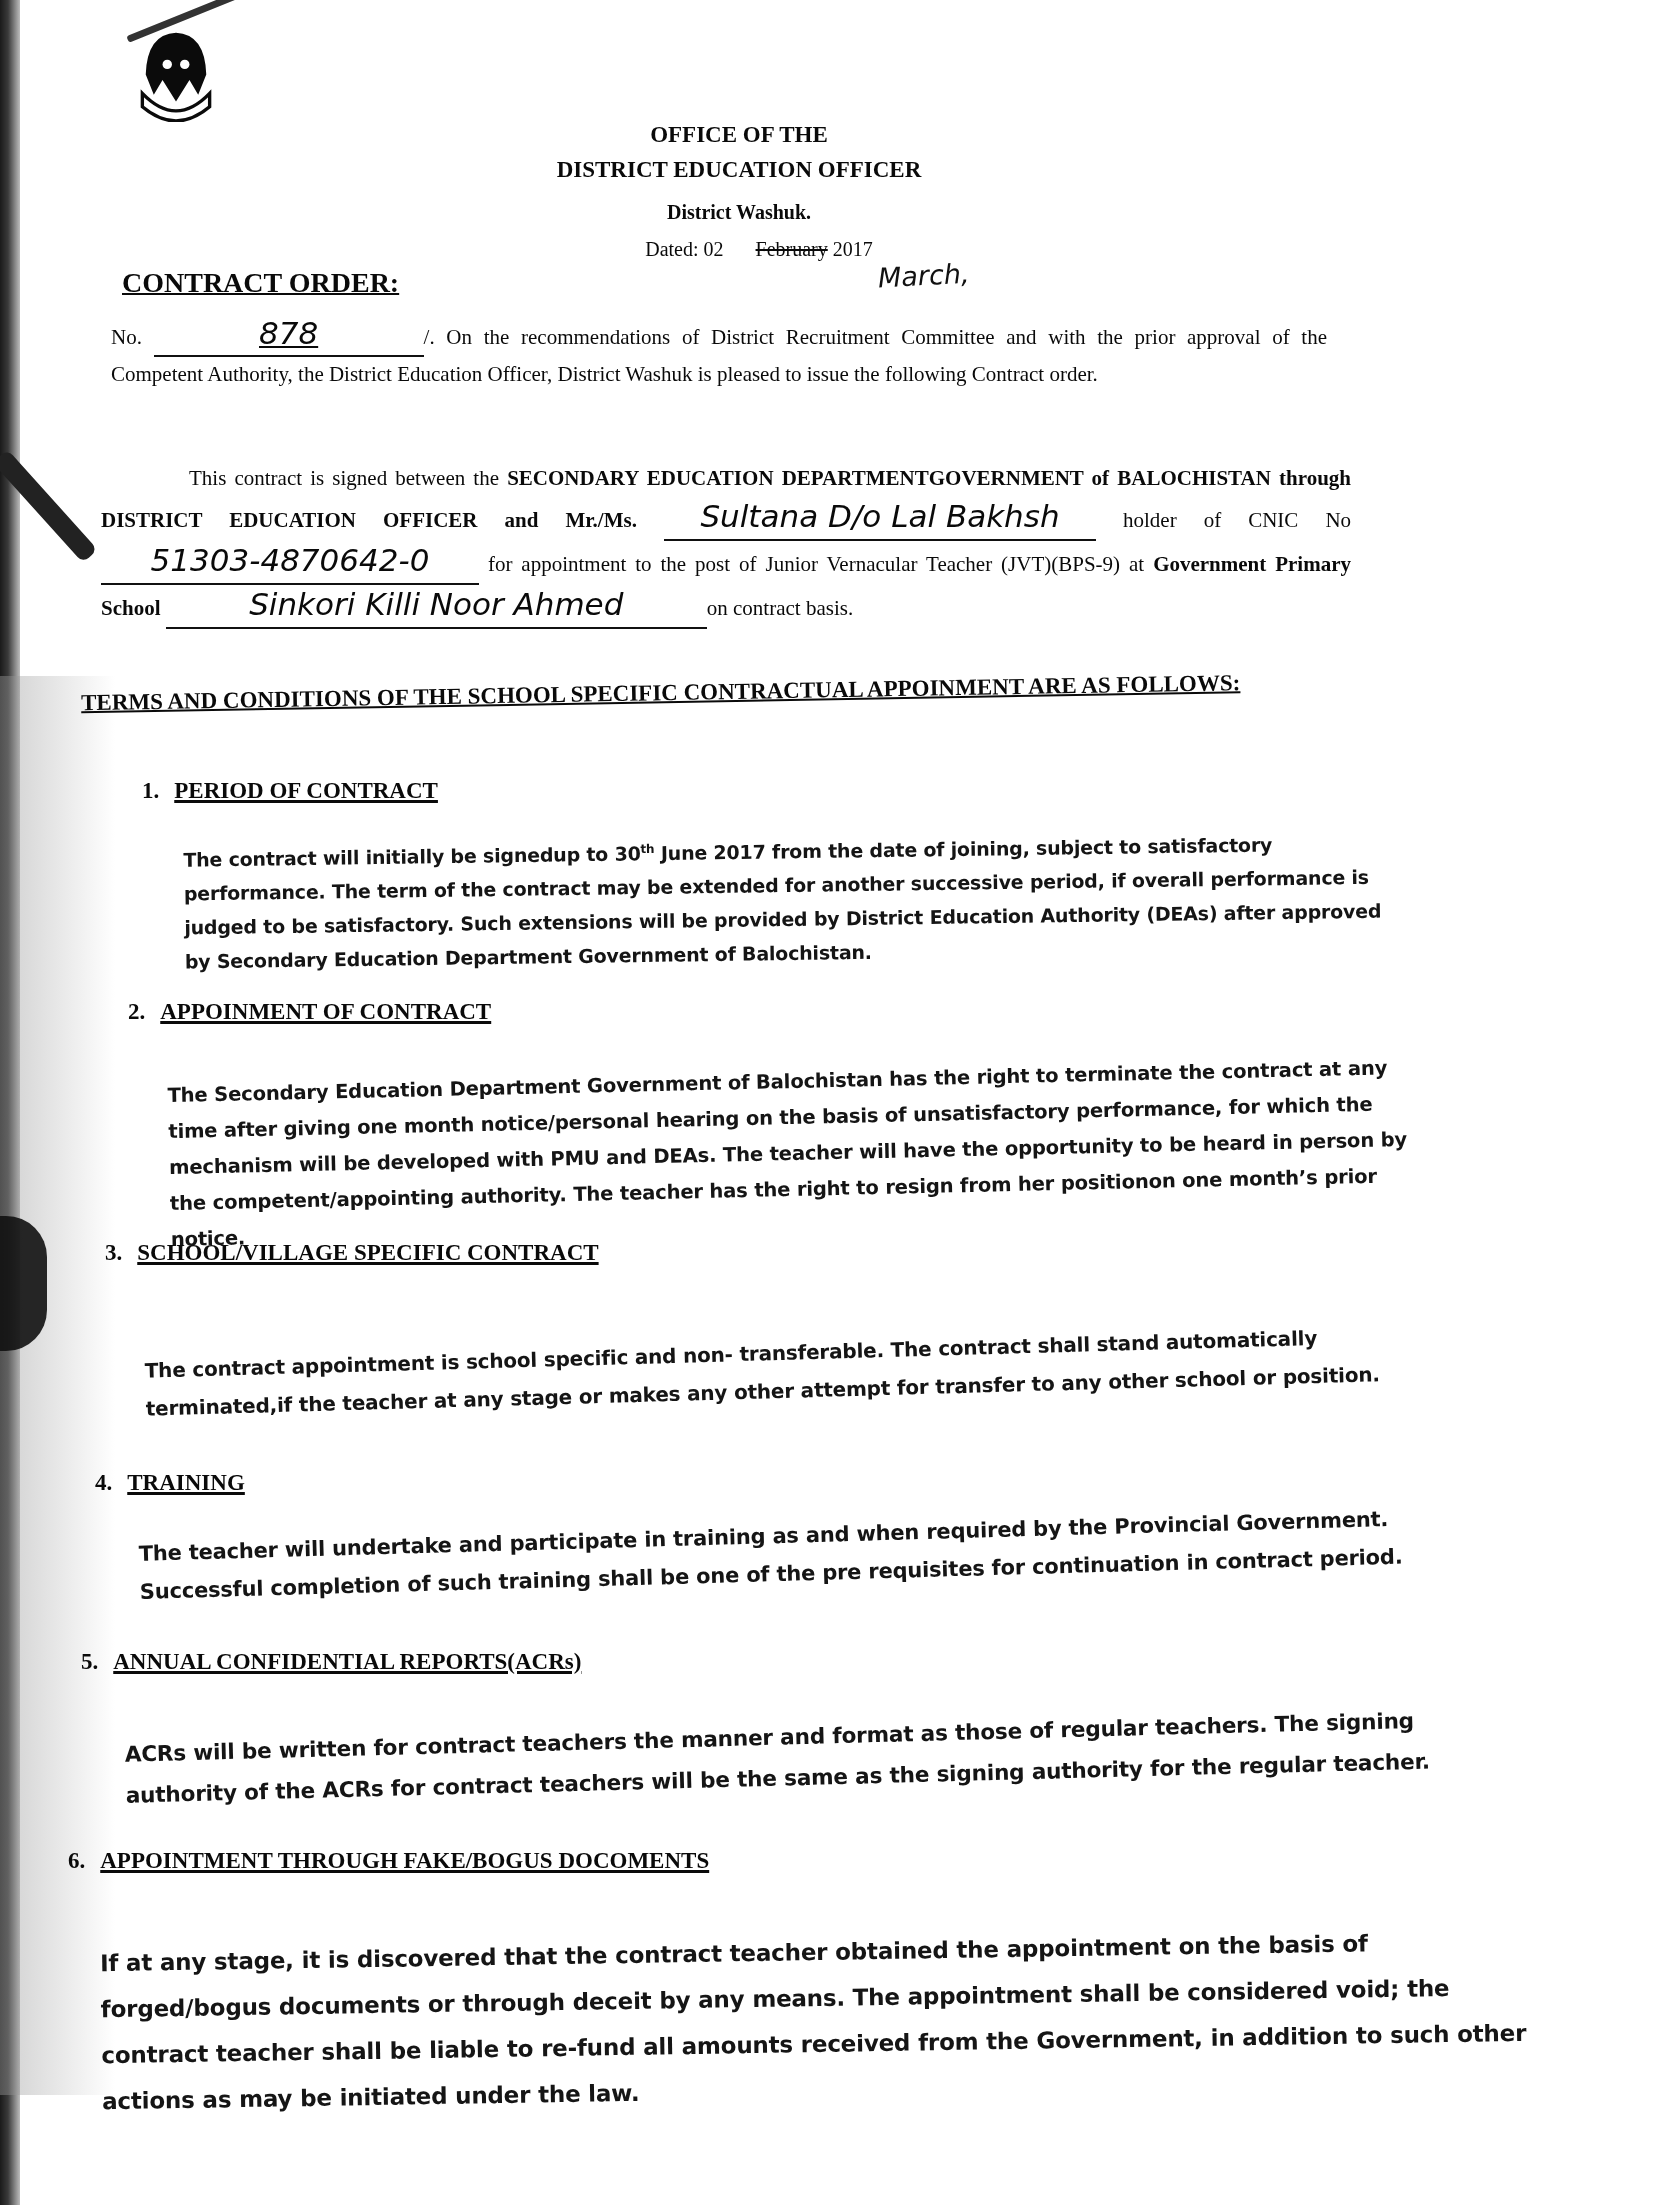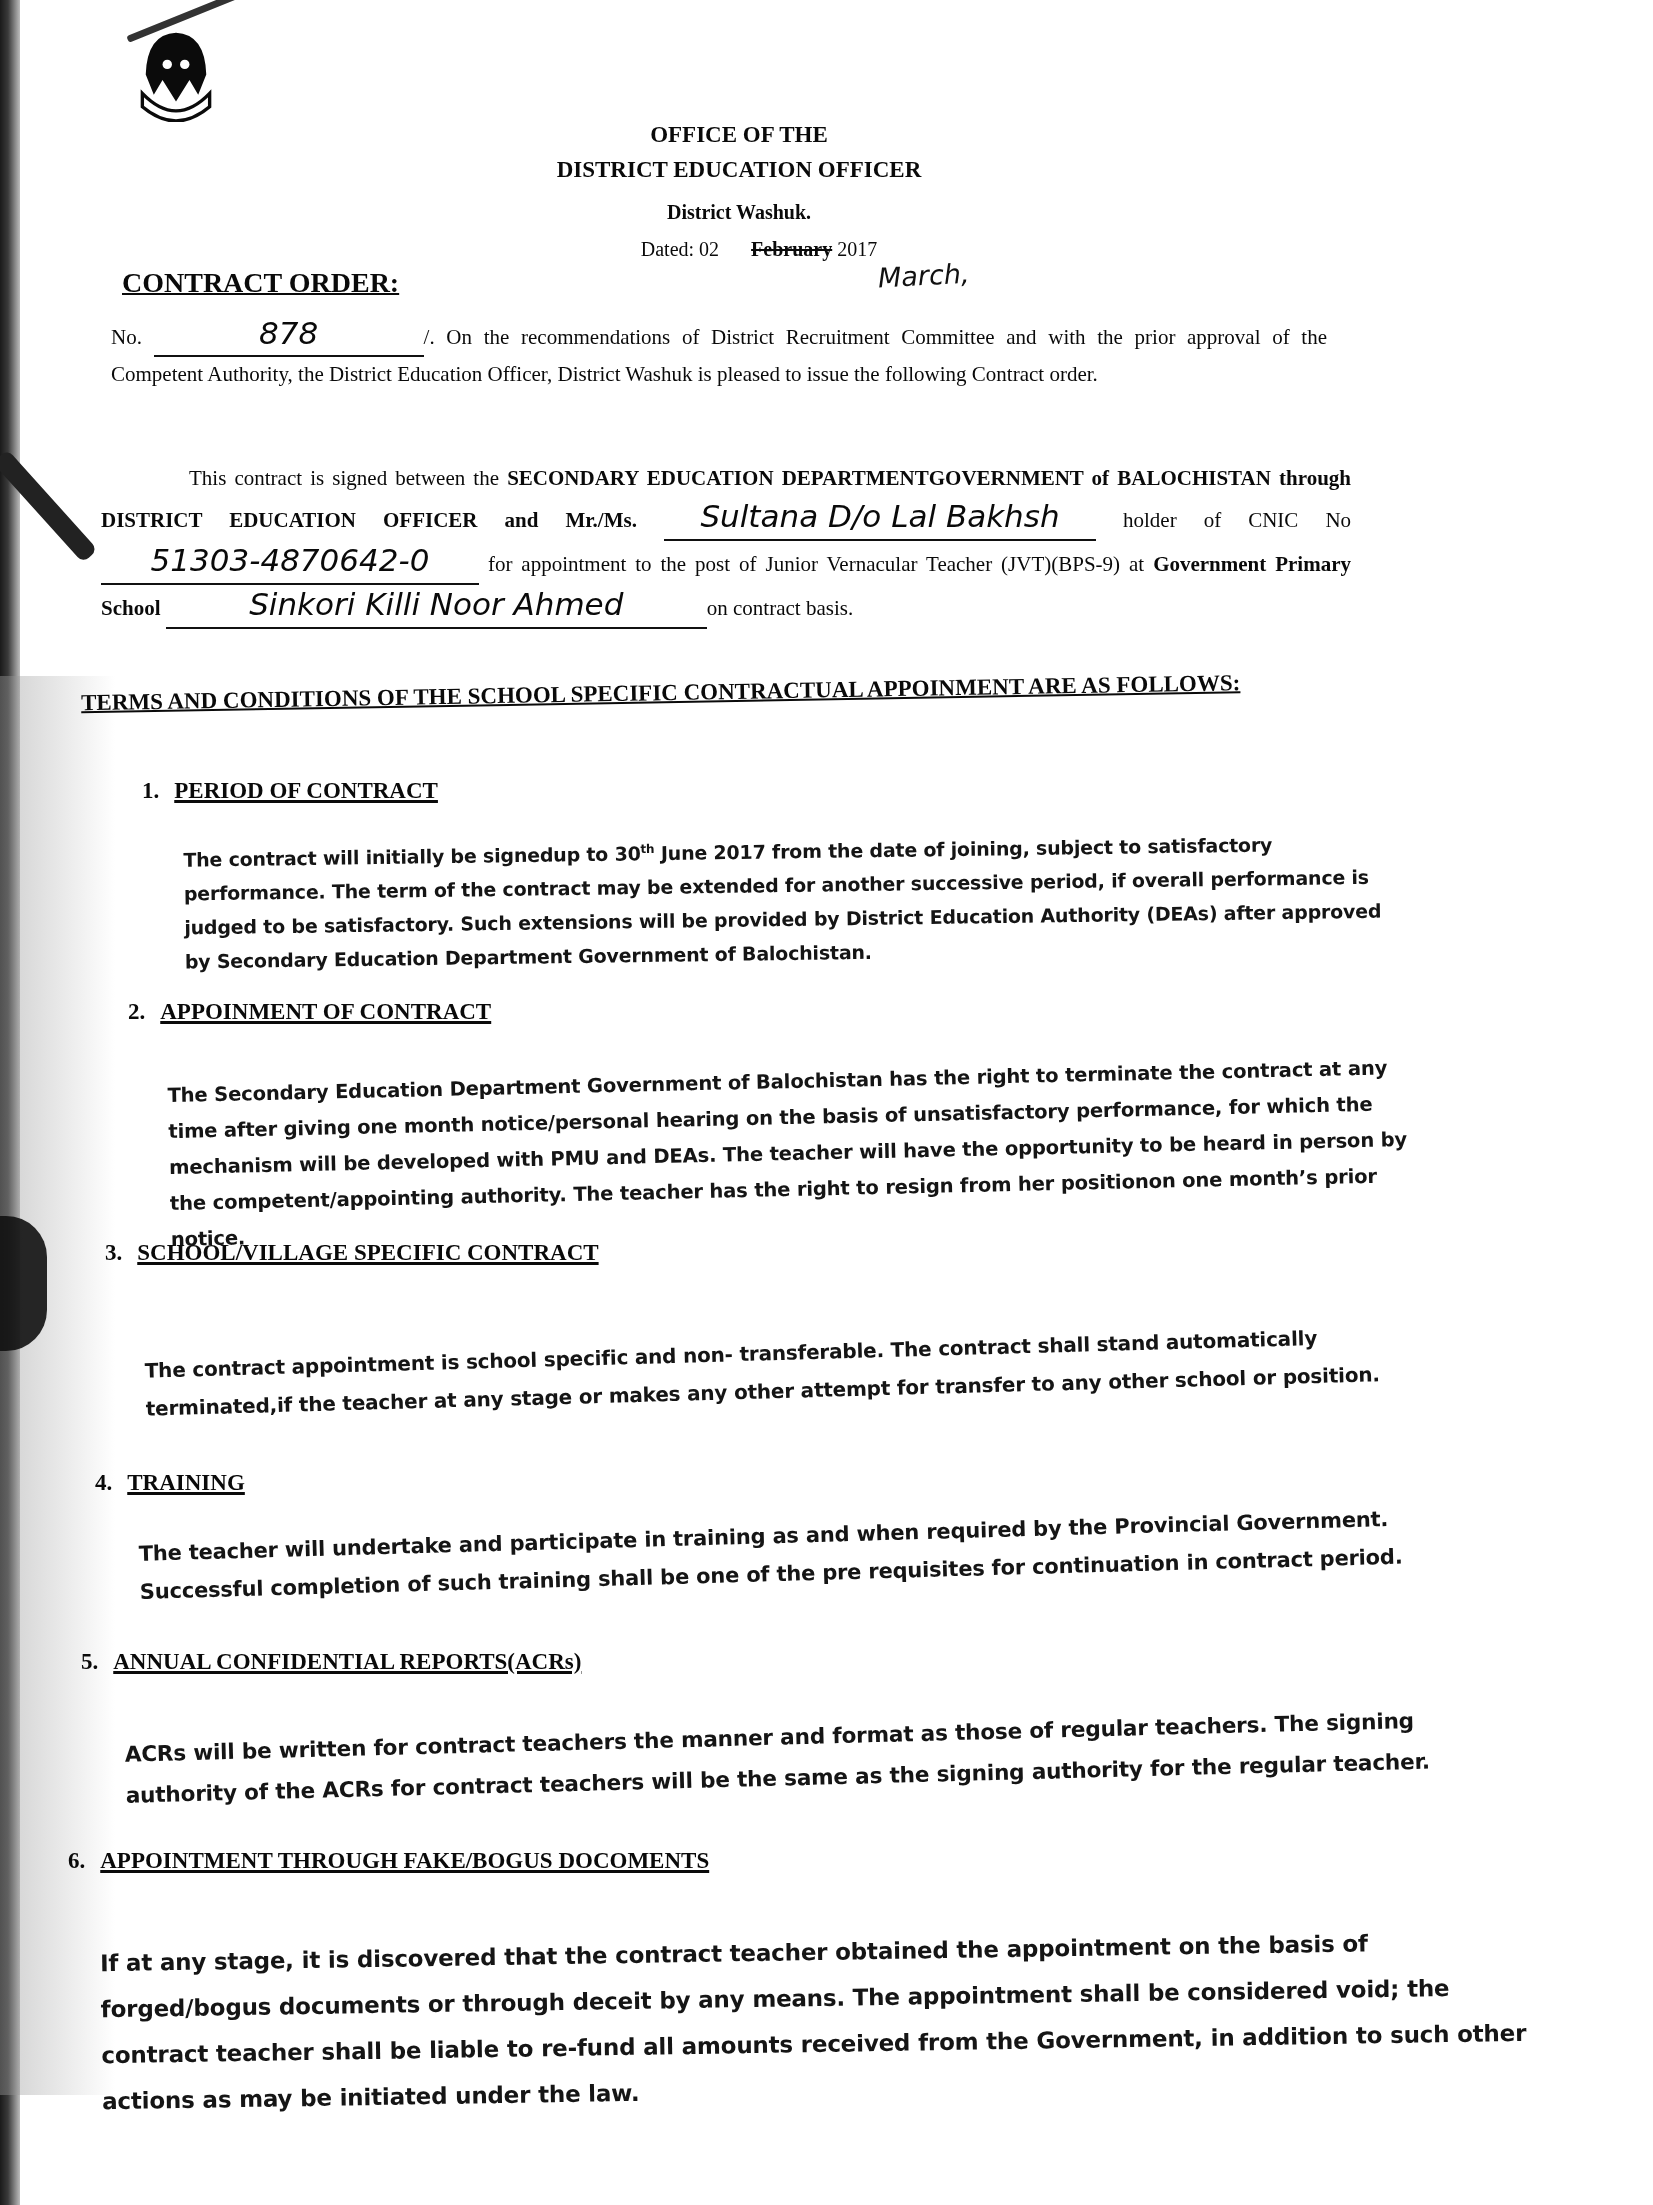--- a/index.html
+++ b/index.html
@@ -30,21 +30,21 @@
     background:#333; transform:rotate(-22deg); border-radius:2.7px;
   }
   .logo {
     position:absolute; left:139px; top:27px; width:74px; height:95px;
   }
   .header { position:absolute; left:0; width:1654px; text-align:center; font-weight:bold; }
   .h-office { top:122px; font-size:23px; left:-88px; }
   .h-deo { top:157px; font-size:23px; left:-88px; }
   .h-district { top:201px; font-size:20px; left:-88px; }
   .h-dated { top:238px; font-size:20px; font-weight:normal; left:-68px; }
-  .strike { text-decoration:line-through; font-weight:bold;margin-left:27px; }
+  .strike { text-decoration:line-through; font-weight:normal;margin-left:27px; }
   .handwrite {
     font-family:"DejaVu Sans", sans-serif; font-style:italic; font-weight:normal;
     color:#111;
   }
   .march { position:absolute; left:878px; top:260px; font-size:27px; transform:rotate(-3deg); }
   .contract-order {
     position:absolute; left:122px; top:267px; font-size:28px; font-weight:bold;
     text-decoration:underline; text-decoration-thickness:2px;
   }
   .para {
@@ -102,21 +102,21 @@
   <span>Dated: 02</span>
   <span class="strike">February</span>
   <span>2017</span>
 </div>
 <div class="handwrite march">March,</div>
 
 <div class="contract-order">CONTRACT ORDER:</div>
 
 <div class="para p-no">
   <span>No.</span>
-  <span class="blank" style="width:270px;">
+  <span class="blank" style="width:270px;text-decoration:underline;">
     <span class="hw">878</span>
   </span><span>/. On the recommendations of District Recruitment Committee and with the prior approval of the Competent Authority, the District Education Officer, District Washuk is pleased to issue the following Contract order.</span>
 </div>
 
 <div class="para p-contract">
   <span style="padding-left:88px;">This contract is signed between the</span>
   <span class="b">SECONDARY EDUCATION DEPARTMENTGOVERNMENT of BALOCHISTAN</span>
   <span class="b">through</span>
   <span class="b">DISTRICT EDUCATION OFFICER</span>
   <span class="b">and</span>

